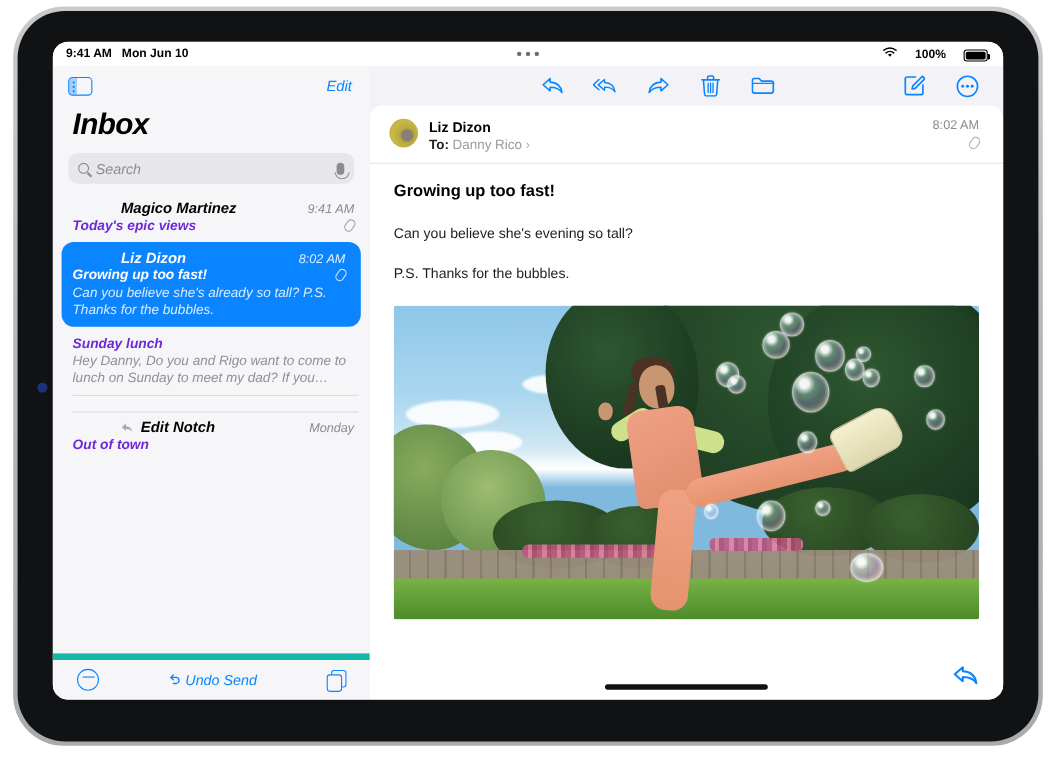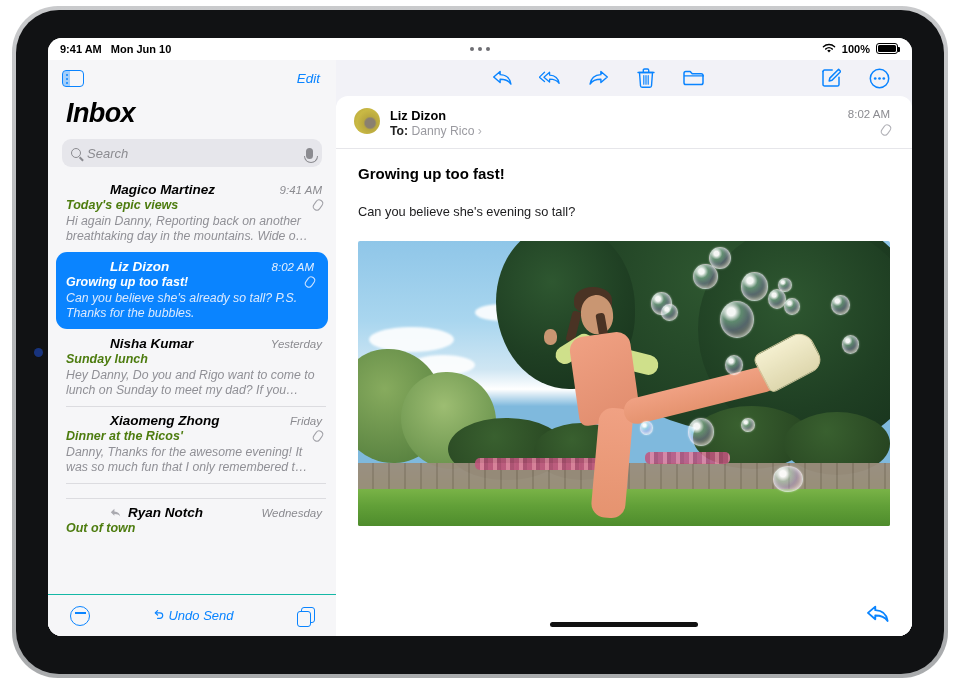--- a/index.html
+++ b/index.html
@@ -41,21 +41,21 @@
   
   #status-bar {
     height: 22px; flex: 0 0 22px;
     display: flex; align-items: center;
     padding: 0 14px 0 12px;
     font-size: 11px; font-weight: bold; color: #000;
     background: #fff;
     position: relative;
   }
   #status-left { display:flex; gap: 9px; align-items:center; white-space:nowrap;}
-  #status-right { margin-left:auto; display:flex; gap:6px; align-items:flex-start; font-size:11px; font-weight:bold;}
+  #status-right { margin-left:auto; display:flex; gap:16px; align-items:flex-end; font-size:11px; font-weight:bold;}
   #multitask-dots {
     position:absolute; left:50%; top:50%; transform:translate(-50%,-50%);
     display:flex; gap:4px;
   }
   #multitask-dots i { width:4px; height:4px; border-radius:50%; background:#6e6e73; display:block;}
   .batt-shell {
     width:22px; height:11px; border:1.2px solid #000; border-radius:3px;
     position:relative; display:inline-block;
   }
   .batt-shell::after{
@@ -112,33 +112,33 @@
   .mail-row + .mail-row::before{
     content:""; position:absolute; left:18px; right:10px; top:0; height:1px; background:#dcdce0;
   }
   .mail-row.selected { background:#0a84ff; border-radius:11px; margin:0 8px 0 8px; padding-left:10px;}
   .mail-row.selected::before{ display:none; }
   .mail-row.selected + .mail-row::before{ display:none; }
   .row-line1 { display:flex; align-items:baseline; gap:6px;padding-left:44px;}
   .row-sender { font-size:13.5px; font-weight:bold; color:#000; white-space:nowrap;}
   .row-date { margin-left:auto; font-size:11.5px; color:#8b8b90; white-space:nowrap;}
   .row-line2 { display:flex; align-items:center; gap:6px; margin-top:1px;}
-  .row-subject { font-size:12.5px; font-weight:bold; color:#4d7c0f;}
+  .row-subject { font-size:12.5px; font-weight:bold; color:#6d28d9;}
   .clip { margin-left:auto; width:8px;height:12px;border:1.3px solid #a0a0a6;border-radius:5px;transform:rotate(35deg); flex:0 0 auto;}
   .row-preview { font-size:12.3px; color:#909096; line-height:15px; margin-top:2px; }
   .selected .row-sender, .selected .row-subject { color:#fff; }
   .selected .row-date { color:#e3efff; }
   .selected .row-preview { color:#dbeaff; }
   .selected .clip { border-color:#cfe3ff; }
   .replied-arrow { width:11px; height:9px; position:relative; flex:0 0 auto; margin-right:1px;}
   .replied-arrow svg { display:block; }
   #sidebar-bottombar {
     height:42px; flex:0 0 42px; background:#f6f6f8;
     display:flex; align-items:center; justify-content:space-between;
-    padding: 0 22px; border-top:1px solid #14b8a6;
+    padding: 0 22px; border-top:6px solid #14b8a6;
   }
   #undo-send { color:#0a84ff; font-size:13px; display:flex; align-items:center; gap:4px;}
   .filter-icon { width:20px;height:20px;border:1.6px solid #0a84ff;border-radius:50%;position:relative;}
   .filter-icon::after{
     content:""; position:absolute; left:4px; top:5.5px; width:11px;height:1.6px;background:#0a84ff;
     box-shadow: 0 3.5px 0 -1px #0a84ff, 0 7px 0 -2.5px #0a84ff;
   }
   .compose-stack { width:17px;height:18px;position:relative;}
   .compose-stack::before{content:"";position:absolute;left:4px;top:0;width:12px;height:14px;border:1.6px solid #0a84ff;border-radius:3px;}
   .compose-stack::after{content:"";position:absolute;left:0;top:4px;width:12px;height:14px;border:1.6px solid #0a84ff;border-radius:3px;background:#f6f6f8;}
@@ -278,65 +278,49 @@
           <div id="mail-list">
               <div class="mail-row">
                 <div class="row-line1">
                   <span class="row-sender">Magico Martinez</span>
                   <span class="row-date">9:41 AM</span>
                 </div>
                 <div class="row-line2">
                   <span class="row-subject">Today's epic views</span>
                   <span class="clip"></span>
                 </div>
-                <div class="row-preview">Hi again Danny, Reporting back on another breathtaking day in the mountains. Wide o…</div>
               </div>
               <div class="mail-row selected">
                 <div class="row-line1">
                   <span class="row-sender">Liz Dizon</span>
                   <span class="row-date">8:02 AM</span>
                 </div>
                 <div class="row-line2">
                   <span class="row-subject">Growing up too fast!</span>
                   <span class="clip"></span>
                 </div>
                 <div class="row-preview">Can you believe she's already so tall? P.S. Thanks for the bubbles.</div>
               </div>
               <div class="mail-row">
-                <div class="row-line1">
-                  <span class="row-sender">Nisha Kumar</span>
-                  <span class="row-date">Yesterday</span>
-                </div>
                 <div class="row-line2">
                   <span class="row-subject">Sunday lunch</span>
                 </div>
                 <div class="row-preview">Hey Danny, Do you and Rigo want to come to lunch on Sunday to meet my dad? If you…</div>
-              </div>
-              <div class="mail-row">
-                <div class="row-line1">
-                  <span class="row-sender">Xiaomeng Zhong</span>
-                  <span class="row-date">Friday</span>
-                </div>
-                <div class="row-line2">
-                  <span class="row-subject">Dinner at the Ricos'</span>
-                  <span class="clip"></span>
-                </div>
-                <div class="row-preview">Danny, Thanks for the awesome evening! It was so much fun that I only remembered t…</div>
               </div>
               <div class="mail-row">
               </div>
               <div class="mail-row">
                 <div class="row-line1">
                   <span class="replied-arrow">
                     <svg width="11" height="9" viewBox="0 0 11 9">
                       <path d="M4.4 0.8 0.8 4.3l3.6 3.5V6c2.8 0 4.6.8 5.8 2.4C9.8 5.6 8 3.7 4.4 3.5z" fill="#aaaab0"></path>
                     </svg>
                   </span>
-                  <span class="row-sender">Ryan Notch</span>
-                  <span class="row-date">Wednesday</span>
+                  <span class="row-sender">Edit Notch</span>
+                  <span class="row-date">Monday</span>
                 </div>
                 <div class="row-line2">
                   <span class="row-subject">Out of town</span>
                 </div>
               </div>
             </div>
           <div id="sidebar-bottombar">
             <span class="filter-icon"></span>
             <span id="undo-send">
               <span>
@@ -415,20 +399,21 @@
               </div>
               <div id="msg-meta">
                 <div id="msg-time">8:02 AM</div>
                 <div id="msg-clip"></div>
               </div>
             </div>
 
             <div id="msg-body">
               <div id="msg-subject">Growing up too fast!</div>
               <div class="msg-para">Can you believe she's evening so tall?</div>
+              <div class="msg-para">P.S. Thanks for the bubbles.</div>
 
               <div id="photo">
                 <div class="cloud" style="left:2%;top:30%;width:16%;height:9%"></div>
                 <div class="cloud" style="left:10%;top:40%;width:12%;height:7%"></div>
                 <div class="cloud" style="left:0%;top:52%;width:14%;height:8%"></div>
                 <div class="cloud" style="left:22%;top:22%;width:10%;height:6%"></div>
 
                 <div class="tree-dark" style="left:40%;top:-16%;width:66%;height:84%"></div>
                 <div class="tree-dark" style="left:64%;top:-6%;width:42%;height:78%"></div>
                 <div class="tree-dark" style="left:26%;top:-6%;width:26%;height:58%"></div>

